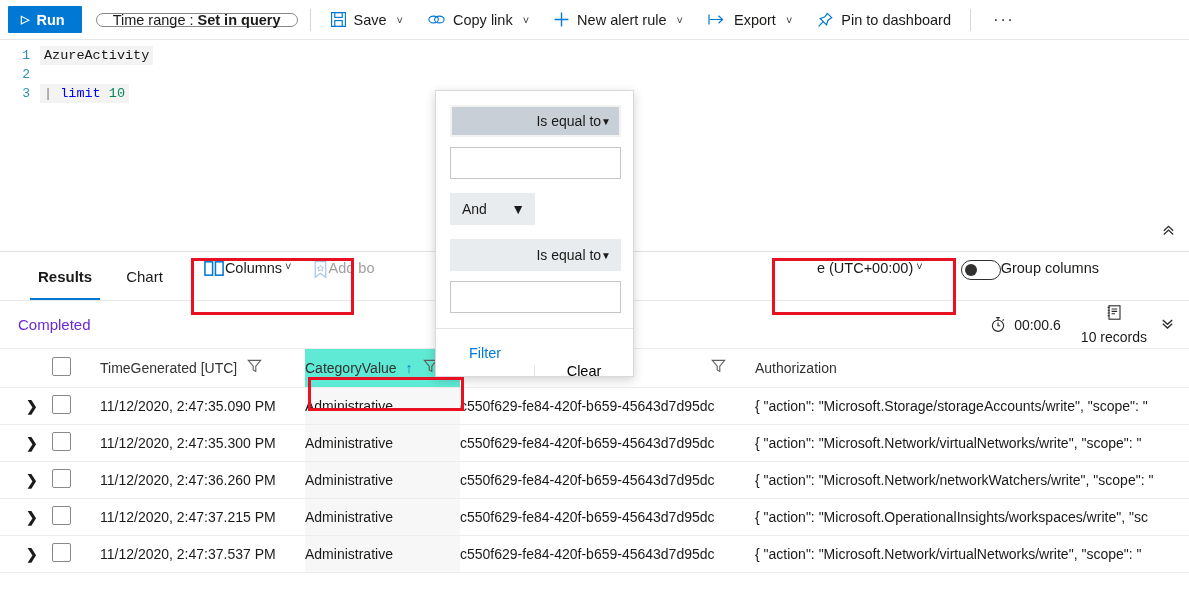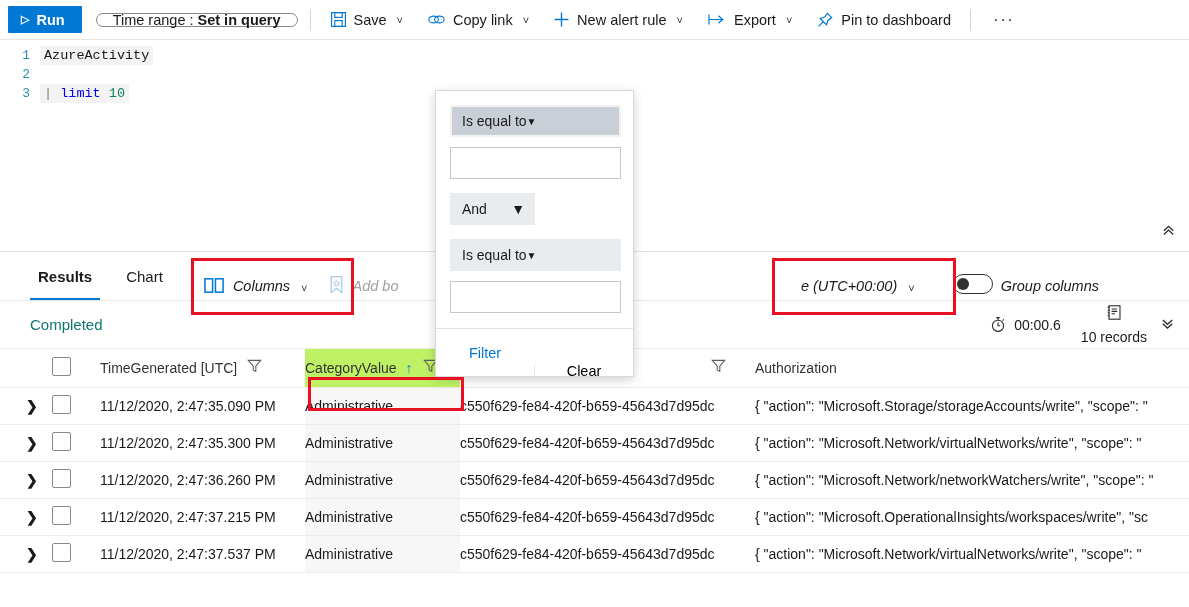--- a/index.html
+++ b/index.html
@@ -75,38 +75,38 @@
   .tab {
     height:47px; display:flex; align-items:center; padding:0 8px;
     margin:0 9px; font-size:15px; cursor:pointer; color:#1b1a19; position:relative;
   }
   .tab:first-child { margin-left:30px; }
   .tab.active { font-weight:700; }
   .tab.active::after {
     content:""; position:absolute; left:0; right:0; bottom:0; height:2px; background:#0078d4;
   }
   .rb-item {
-    display:flex; align-items:flex-end; gap:8px; height:34px; padding:0 6px;
-    font-size:14.5px; cursor:pointer; color:#1b1a19; white-space:nowrap; background:none;border:none;font-style:italic;
+    display:flex; align-items:flex-start; height:34px; padding:0 6px;
+    font-size:14.5px; cursor:pointer; color:#1b1a19; white-space:nowrap; background:none;border:none;
   }
   .rb-item.disabled { color:#a19f9d; cursor:default; }
   .toggle {
     width:40px; height:20px; border-radius:10px; border:1px solid #323130;
     background:#fff; position:relative; cursor:pointer; flex:none;
   }
   .toggle .knob { position:absolute; left:3px; top:3px; width:12px; height:12px;
     border-radius:50%; background:#323130; }
 
   
   .statusrow {
     position:absolute; top:301px; left:0; width:1189px; height:48px;
     display:flex; align-items:center; background:#ffffff;
     border-bottom:1px solid #ececec;
   }
-  .status-text { margin-left:30px; font-size:15px; color:#0f766e; }
+  .status-text { margin-left:18px; font-size:15px; color:#6d28d9; }
   .status-right { margin-left:auto; display:flex; align-items:center; gap:7px; padding-right:8px; }
   .stat { display:flex; align-items:center; gap:8px; font-size:14px; color:#1b1a19; }
   .stat + .stat { margin-left:13px;flex-direction:column; }
   .dblchev { padding:0 6px; cursor:pointer; font-size:14px; color:#2b2b2b; }
 
   
   .tablewrap { position:absolute; top:349px; left:0; width:1189px; height:258px; overflow:hidden; background:#fff;}
   table.grid { border-collapse:collapse; width:1189px; table-layout:fixed; }
   table.grid th, table.grid td {
     font-size:14px; font-weight:400; text-align:left; padding:0; height:37px;
@@ -123,34 +123,34 @@
   .hdr-inner { display:flex; align-items:center; gap:9px; padding-right:6px; }
   .checkbox {
     width:19px; height:19px; border:1px solid #8a8886; background:#fff; border-radius:2px;
     display:inline-block; cursor:pointer;
   }
   .exp-arrow { font-size:14px; font-weight:700; color:#1b1a19; padding-left:26px; cursor:pointer;}
   .funnel { flex:none; cursor:pointer; }
   .sortasc { color:#0078d4; font-size:14px; font-weight:700; flex:none; }
   .sortedcol { background:#f7f7f7; }
   td.sortedcol, th.sortedcol { background:#f7f7f7; }
-  th.sortedcol { background:#bef264; }
+  th.sortedcol { background:#5eead4; }
   .celltext { padding-right:8px; }
 
   
   .filter-panel {
     position:absolute; left:435px; top:90px; width:199px; height:287px;
     background:#ffffff; border:1px solid #d9d9d9;
     box-shadow:0 3px 10px rgba(0,0,0,0.18);
     z-index:40; display:flex; flex-direction:column;
   }
   .fp-body { padding:14px 14px 10px 14px; flex:1; }
   .fp-label { font-size:14px; color:#1b1a19; margin-bottom:11px; }
   .fp-select {
-    height:32px; width:171px; display:flex; align-items:center; justify-content:flex-start;
+    height:32px; width:171px; display:flex; align-items:center; justify-content:flex-end;
     padding:0 10px 0 12px; font-size:14px; color:#1b1a19; cursor:pointer; border:none;
     background:#e9ecef;
   }
   .fp-select.focused { background:#c8cfd6; outline:2px solid #f3f2f1; outline-offset:-2px;}
   .fp-select .caret { font-size:10px; }
   .fp-input {
     height:32px; width:171px; border:1px solid #c8c6c4; background:#fff;
     margin-top:10px; padding:0 8px; font-size:14px; font-family:"Liberation Sans",sans-serif;
   }
   .fp-and {

